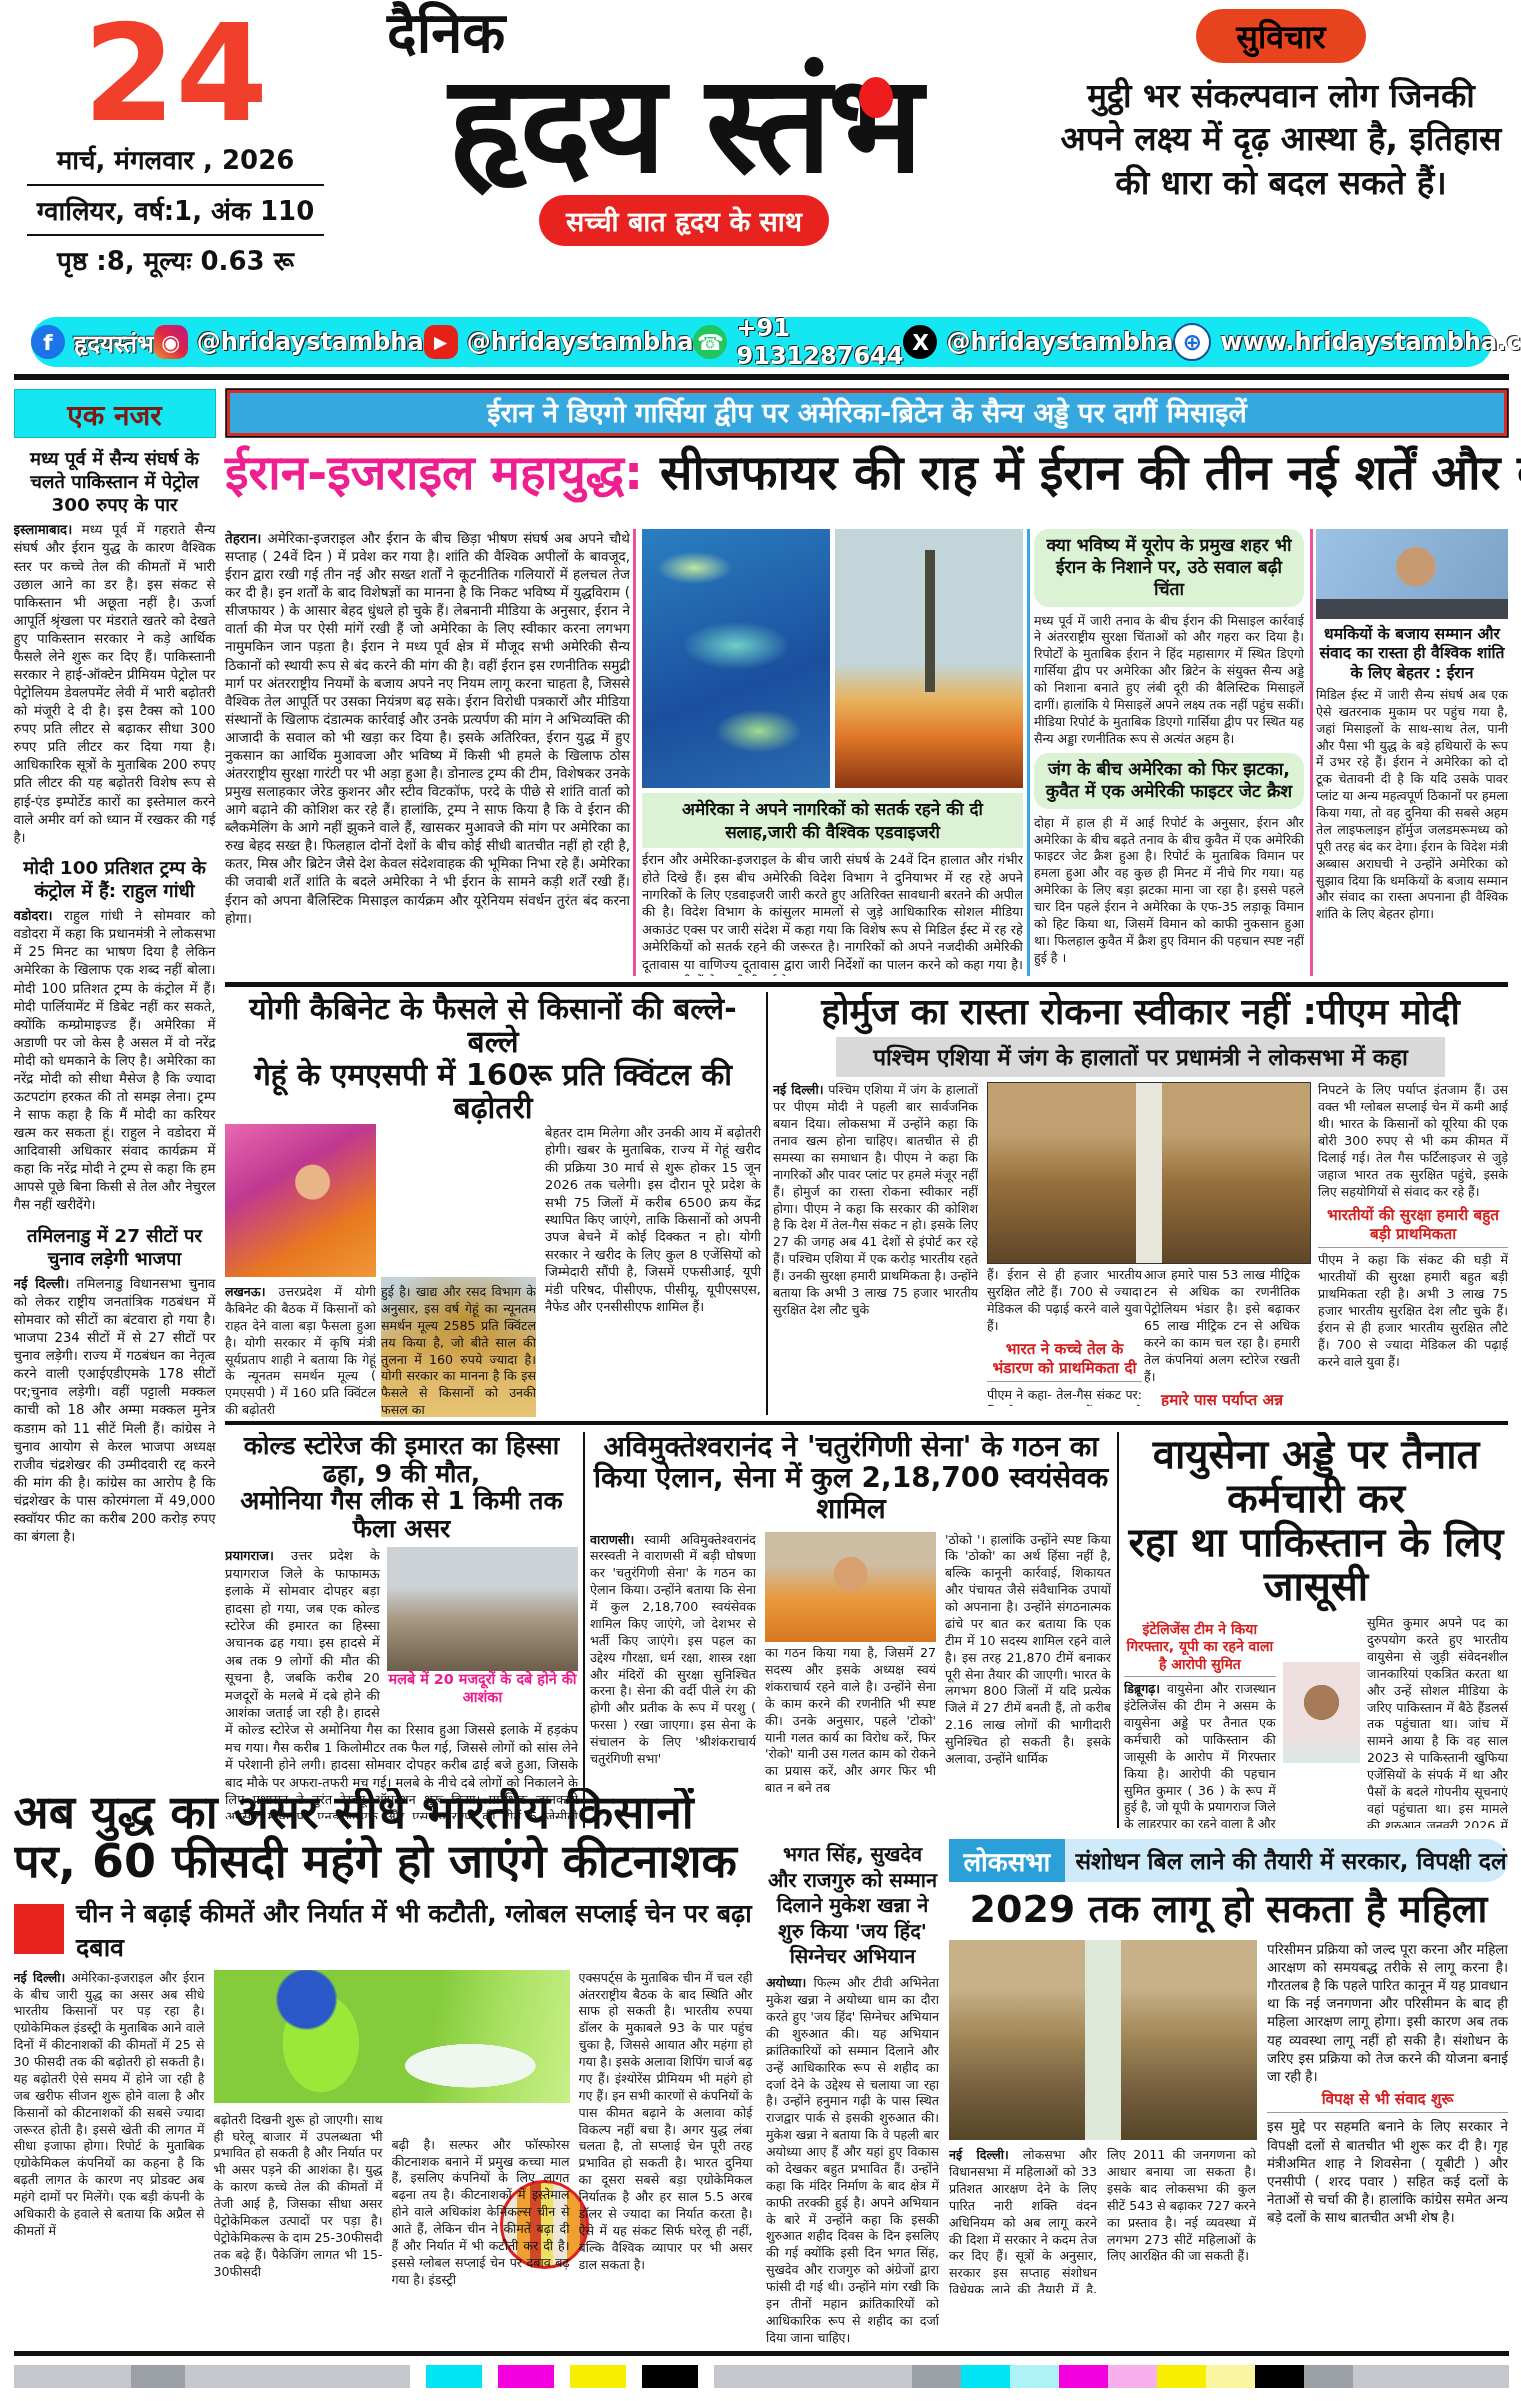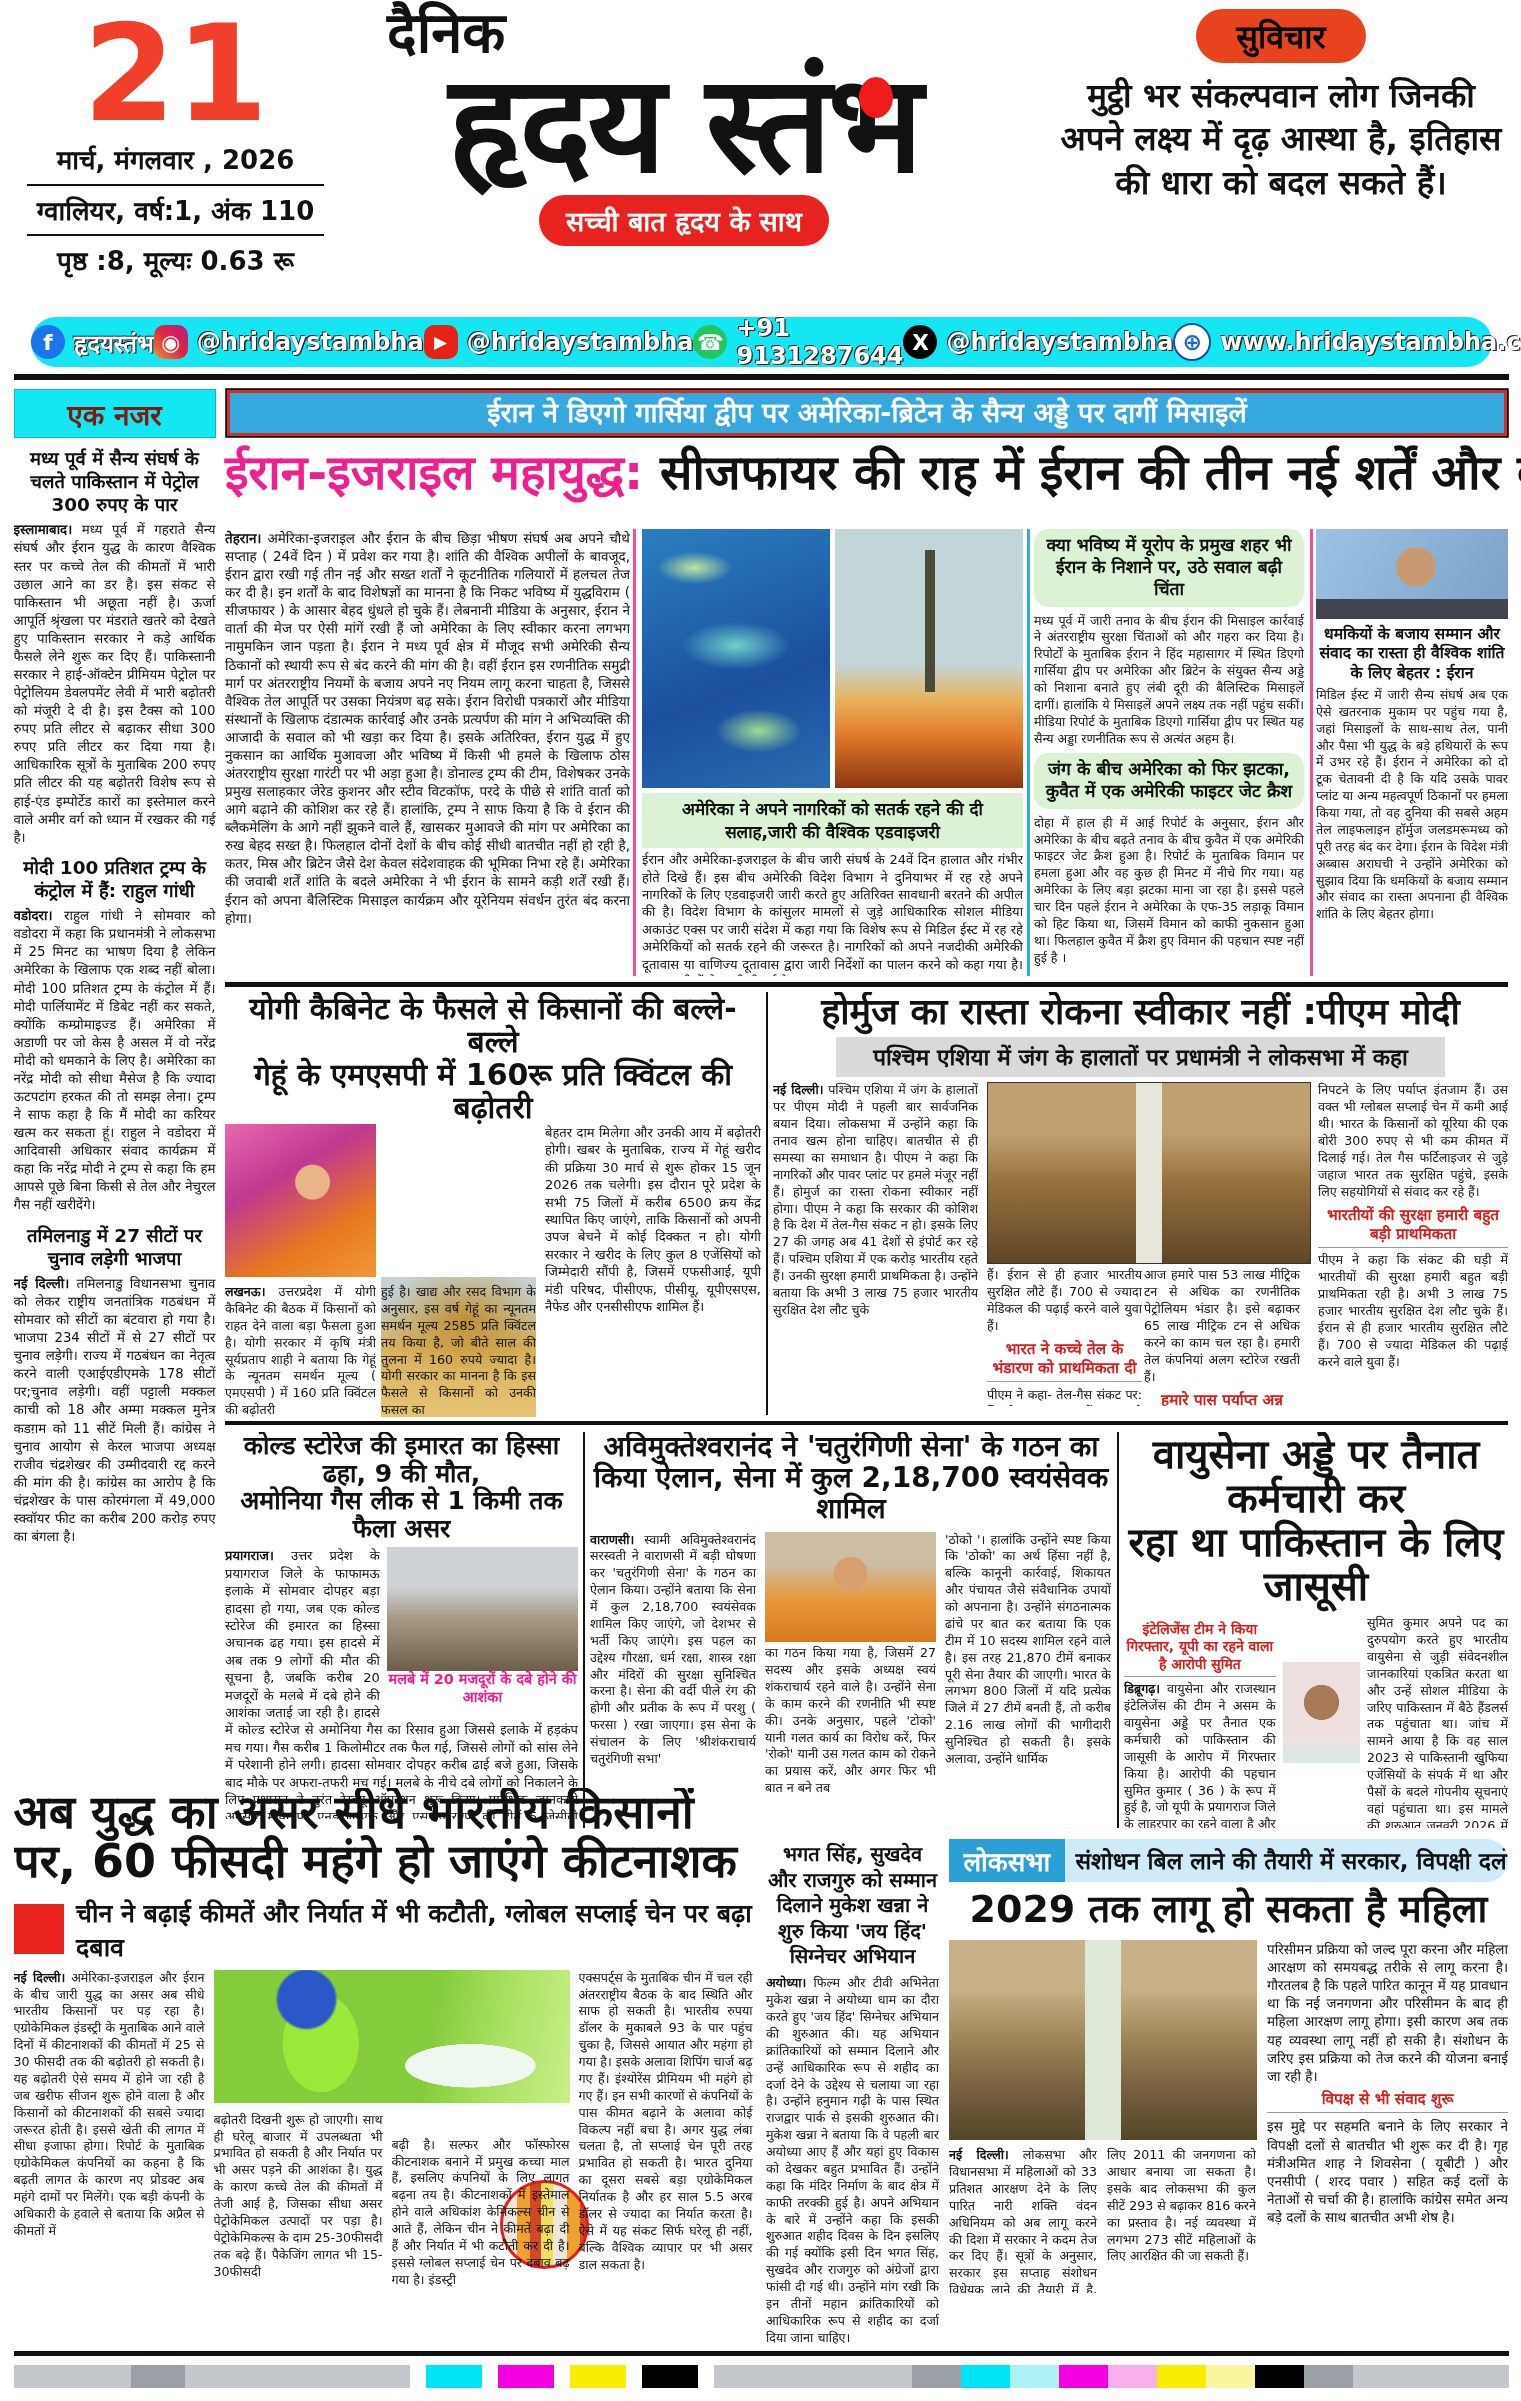--- a/index.html
+++ b/index.html
@@ -98,21 +98,21 @@
              border-radius:0 21.6px 21.6px 0;white-space:nowrap;overflow:hidden;}
   .footer-bar{display:flex;height:23.4px;}
   .footer-bar div{height:100%;}
 </style>
 </head>
 <body>
 
 <div class="page">
 
   <div class="abs ctr" style="left:27px;top:12.6px;width:297px;">
-    <div class="day-num">21</div>
+    <div class="day-num">24</div>
     <div class="mast-line">मार्च, मंगलवार , 2026</div>
     <div class="mast-line">ग्वालियर, वर्ष:1, अंक 110</div>
     <div class="mast-line last">पृष्ठ :8, मूल्यः 0.63 रू</div>
   </div>
 
   <div class="abs ctr" style="left:333px;top:5.4px;width:702px;">
     <div class="brand-top">दैनिक</div>
     <div class="brand-main">हृदय स्तंभ</div>
     <div class="abs red-dot" style="left:526px;top:72px;"></div>
     <div style="margin-top:5.4px;">
@@ -356,21 +356,21 @@
     </div>
     <div class="big-head ctr" style="font-size:38px;margin-top:7.2px;">
       <div>2029 तक लागू हो सकता है महिला</div>
     </div>
     <div style="position:relative;height:353px;margin-top:9px;">
       <div class="abs photo ph-lok" style="left:0;top:0;width:308px;height:200px;"></div>
       <div class="abs clip" style="left:0;top:207px;width:148px;height:146px;">
         <p class="body-txt" style="margin:0;"><b class="dl">नई दिल्ली।</b> <span>लोकसभा और विधानसभा में महिलाओं को 33 प्रतिशत आरक्षण देने के लिए पारित नारी शक्ति वंदन अधिनियम को अब लागू करने की दिशा में सरकार ने कदम तेज कर दिए हैं। सूत्रों के अनुसार, सरकार इस सप्ताह संशोधन विधेयक लाने की तैयारी में है, ताकि 2029 के आम चुनाव तक महिला आरक्षण लागू किया जा सके। प्रस्तावित संशोधन के तहत लोकसभा सीटों के परिसीमन के</span></p>
       </div>
       <div class="abs clip" style="left:158px;top:207px;width:149px;height:146px;">
-        <p class="body-txt" style="margin:0;">लिए 2011 की जनगणना को आधार बनाया जा सकता है। इसके बाद लोकसभा की कुल सीटें 293 से बढ़ाकर 816 करने का प्रस्ताव है। नई व्यवस्था में लगभग 273 सीटें महिलाओं के लिए आरक्षित की जा सकती हैं।</p>
+        <p class="body-txt" style="margin:0;">लिए 2011 की जनगणना को आधार बनाया जा सकता है। इसके बाद लोकसभा की कुल सीटें 543 से बढ़ाकर 727 करने का प्रस्ताव है। नई व्यवस्था में लगभग 273 सीटें महिलाओं के लिए आरक्षित की जा सकती हैं।</p>
 
       </div>
       <div class="abs clip" style="left:318px;top:0;width:241px;height:353px;">
         <p class="body-txt" style="margin:0;font-size:13.5px;">परिसीमन प्रक्रिया को जल्द पूरा करना और महिला आरक्षण को समयबद्ध तरीके से लागू करना है। गौरतलब है कि पहले पारित कानून में यह प्रावधान था कि नई जनगणना और परिसीमन के बाद ही महिला आरक्षण लागू होगा। इसी कारण अब तक यह व्यवस्था लागू नहीं हो सकी है। संशोधन के जरिए इस प्रक्रिया को तेज करने की योजना बनाई जा रही है।</p>
         <div class="sub-red">विपक्ष से भी संवाद शुरू</div>
         <p class="body-txt" style="margin:0;font-size:13.5px;">इस मुद्दे पर सहमति बनाने के लिए सरकार ने विपक्षी दलों से बातचीत भी शुरू कर दी है। गृह मंत्रीअमित शाह ने शिवसेना ( यूबीटी ) और एनसीपी ( शरद पवार ) सहित कई दलों के नेताओं से चर्चा की है। हालांकि कांग्रेस समेत अन्य बड़े दलों के साथ बातचीत अभी शेष है।</p>
       </div>
     </div>
   </div>
 

